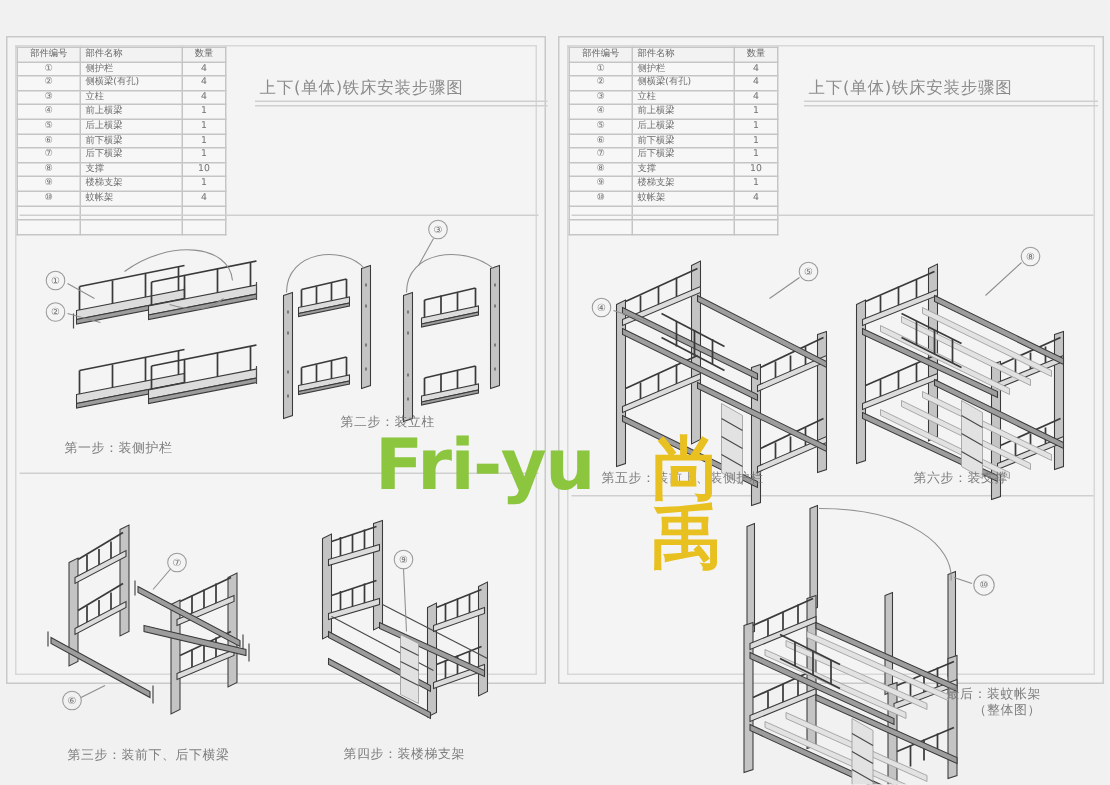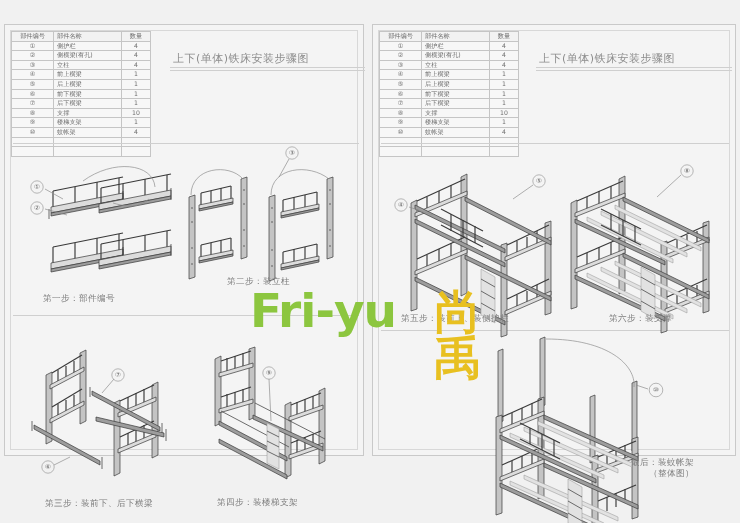--- a/index.html
+++ b/index.html
@@ -187,21 +187,21 @@
           <circle class="bal" cx="14" cy="24" r="6.2"></circle>
           <text class="balt" x="14" y="24">①</text>
         </g>
         <g>
           <path class="lead" d="M22 46 L44 52"></path>
           <circle class="bal" cx="14" cy="45" r="6.2"></circle>
           <text class="balt" x="14" y="45">②</text>
         </g>
       </svg>
     </div>
-    <div class="caption" style="left:38px;top:268px;">第一步：部件编号</div>
+    <div class="caption" style="left:38px;top:268px;">第一步：装侧护栏</div>
 
     <div class="draw" style="left:180px;top:130px;">
       <svg width="176" height="140" viewBox="0 0 176 140">
         <g>
           <path class="tube" d="M4 42 L10 40 L10 122 L4 124 Z"></path>
           <path class="fr2" d="M7 52 L7 54 M7 66 L7 68 M7 92 L7 94 M7 108 L7 110"></path>
         </g>
         <g>
           <path class="fr" d="M16 38 L46 31"></path>
             <path class="fr" d="M16 38 L16 52"></path>
@@ -350,21 +350,21 @@
           <path class="slat" d="M70 76 L82 82 L82 122 L70 116 Z"></path>
           <path class="fr2" d="M70 84 L82 90 M70 94 L82 100 M70 104 L82 110"></path>
         </g>
         <g>
           <path class="lead" d="M72 32 L74 74"></path>
           <circle class="bal" cx="72" cy="26" r="6.2"></circle>
           <text class="balt" x="72" y="26">⑨</text>
         </g>
       </svg>
     </div>
-    <div class="caption" style="left:212px;top:472px;">第四步：装楼梯支架</div>
+    <div class="caption" style="left:224px;top:472px;">第四步：装楼梯支架</div>
   </div>
 
   <div class="panel" id="panel-right">
     <div class="panel-inner"></div>
 
     <table class="parts-table">
       <tbody>
           <tr>
         <th class="col-id">部件编号</th>
         <th class="col-name">部件名称</th>

